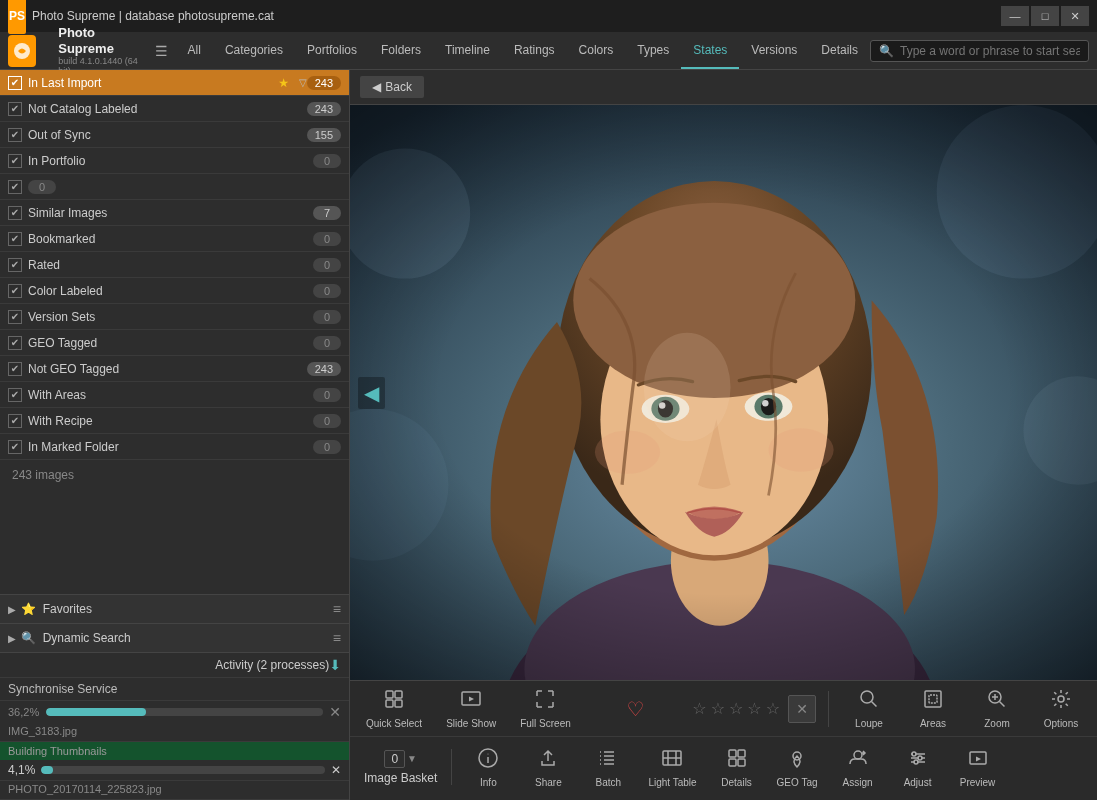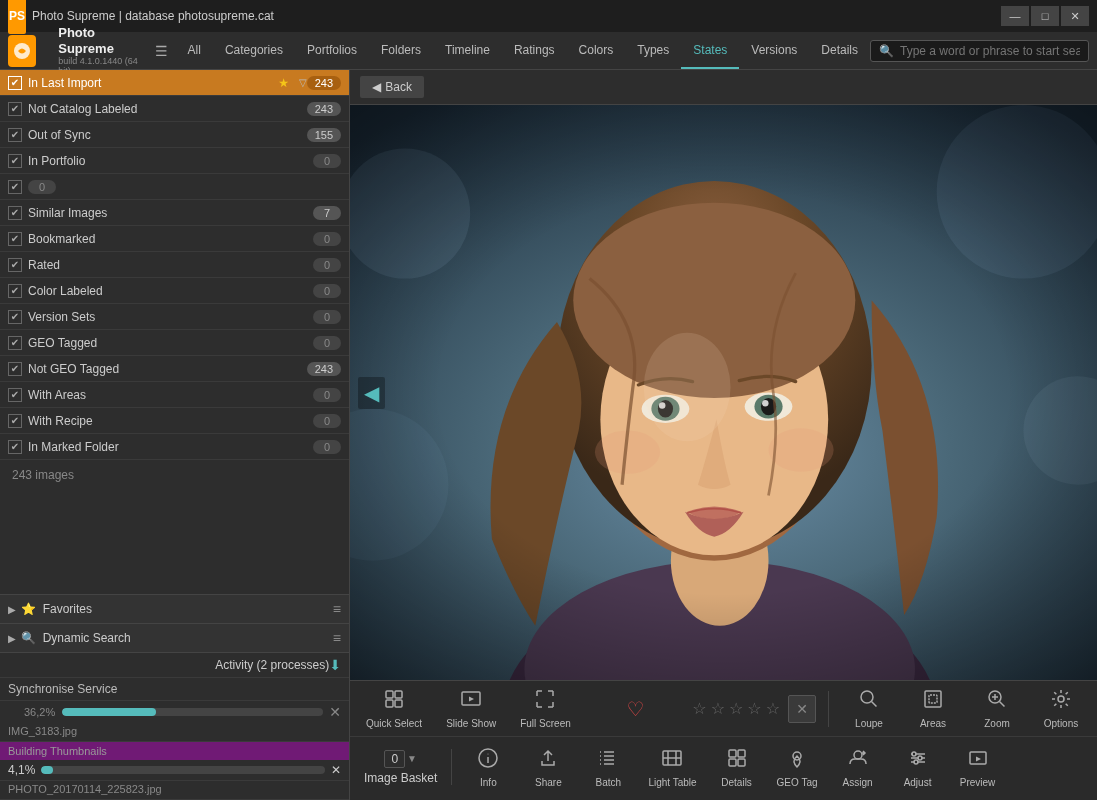--- a/index.html
+++ b/index.html
@@ -137,38 +137,38 @@
       border-bottom: 1px solid #3a3a3a;
     }
 
     .progress-row {
       display: flex;
       align-items: center;
       padding: 3px 8px;
       gap: 6px;
       background: #2d2d2d;
     }
-    .progress-row .pct { font-size: 11px; color: #888; min-width: 32px; margin-left: 16px; }
+    .progress-row .pct { font-size: 11px; color: #888; min-width: 32px; }
     .progress-bar-container { flex: 1; height: 8px; background: #444; border-radius: 4px; overflow: hidden; }
     .progress-bar { height: 100%; background: #5bb; border-radius: 4px; }
     .progress-row .cancel-btn { color: #888; font-size: 14px; cursor: pointer; }
 
     .filename-row {
       padding: 2px 8px 4px;
       font-size: 11px;
       color: #888;
       background: #2d2d2d;
       border-bottom: 1px solid #3a3a3a;
     }
 
     .build-label {
       padding: 3px 8px;
       font-size: 11px;
       color: #999;
-      background: #701a75;
+      background: #14532d;
     }
 
     .progress-row2 {
       display: flex;
       align-items: center;
       padding: 3px 8px;
       gap: 6px;
       background: #2d2d2d;
       border-bottom: 1px solid #3a3a3a;
     }

